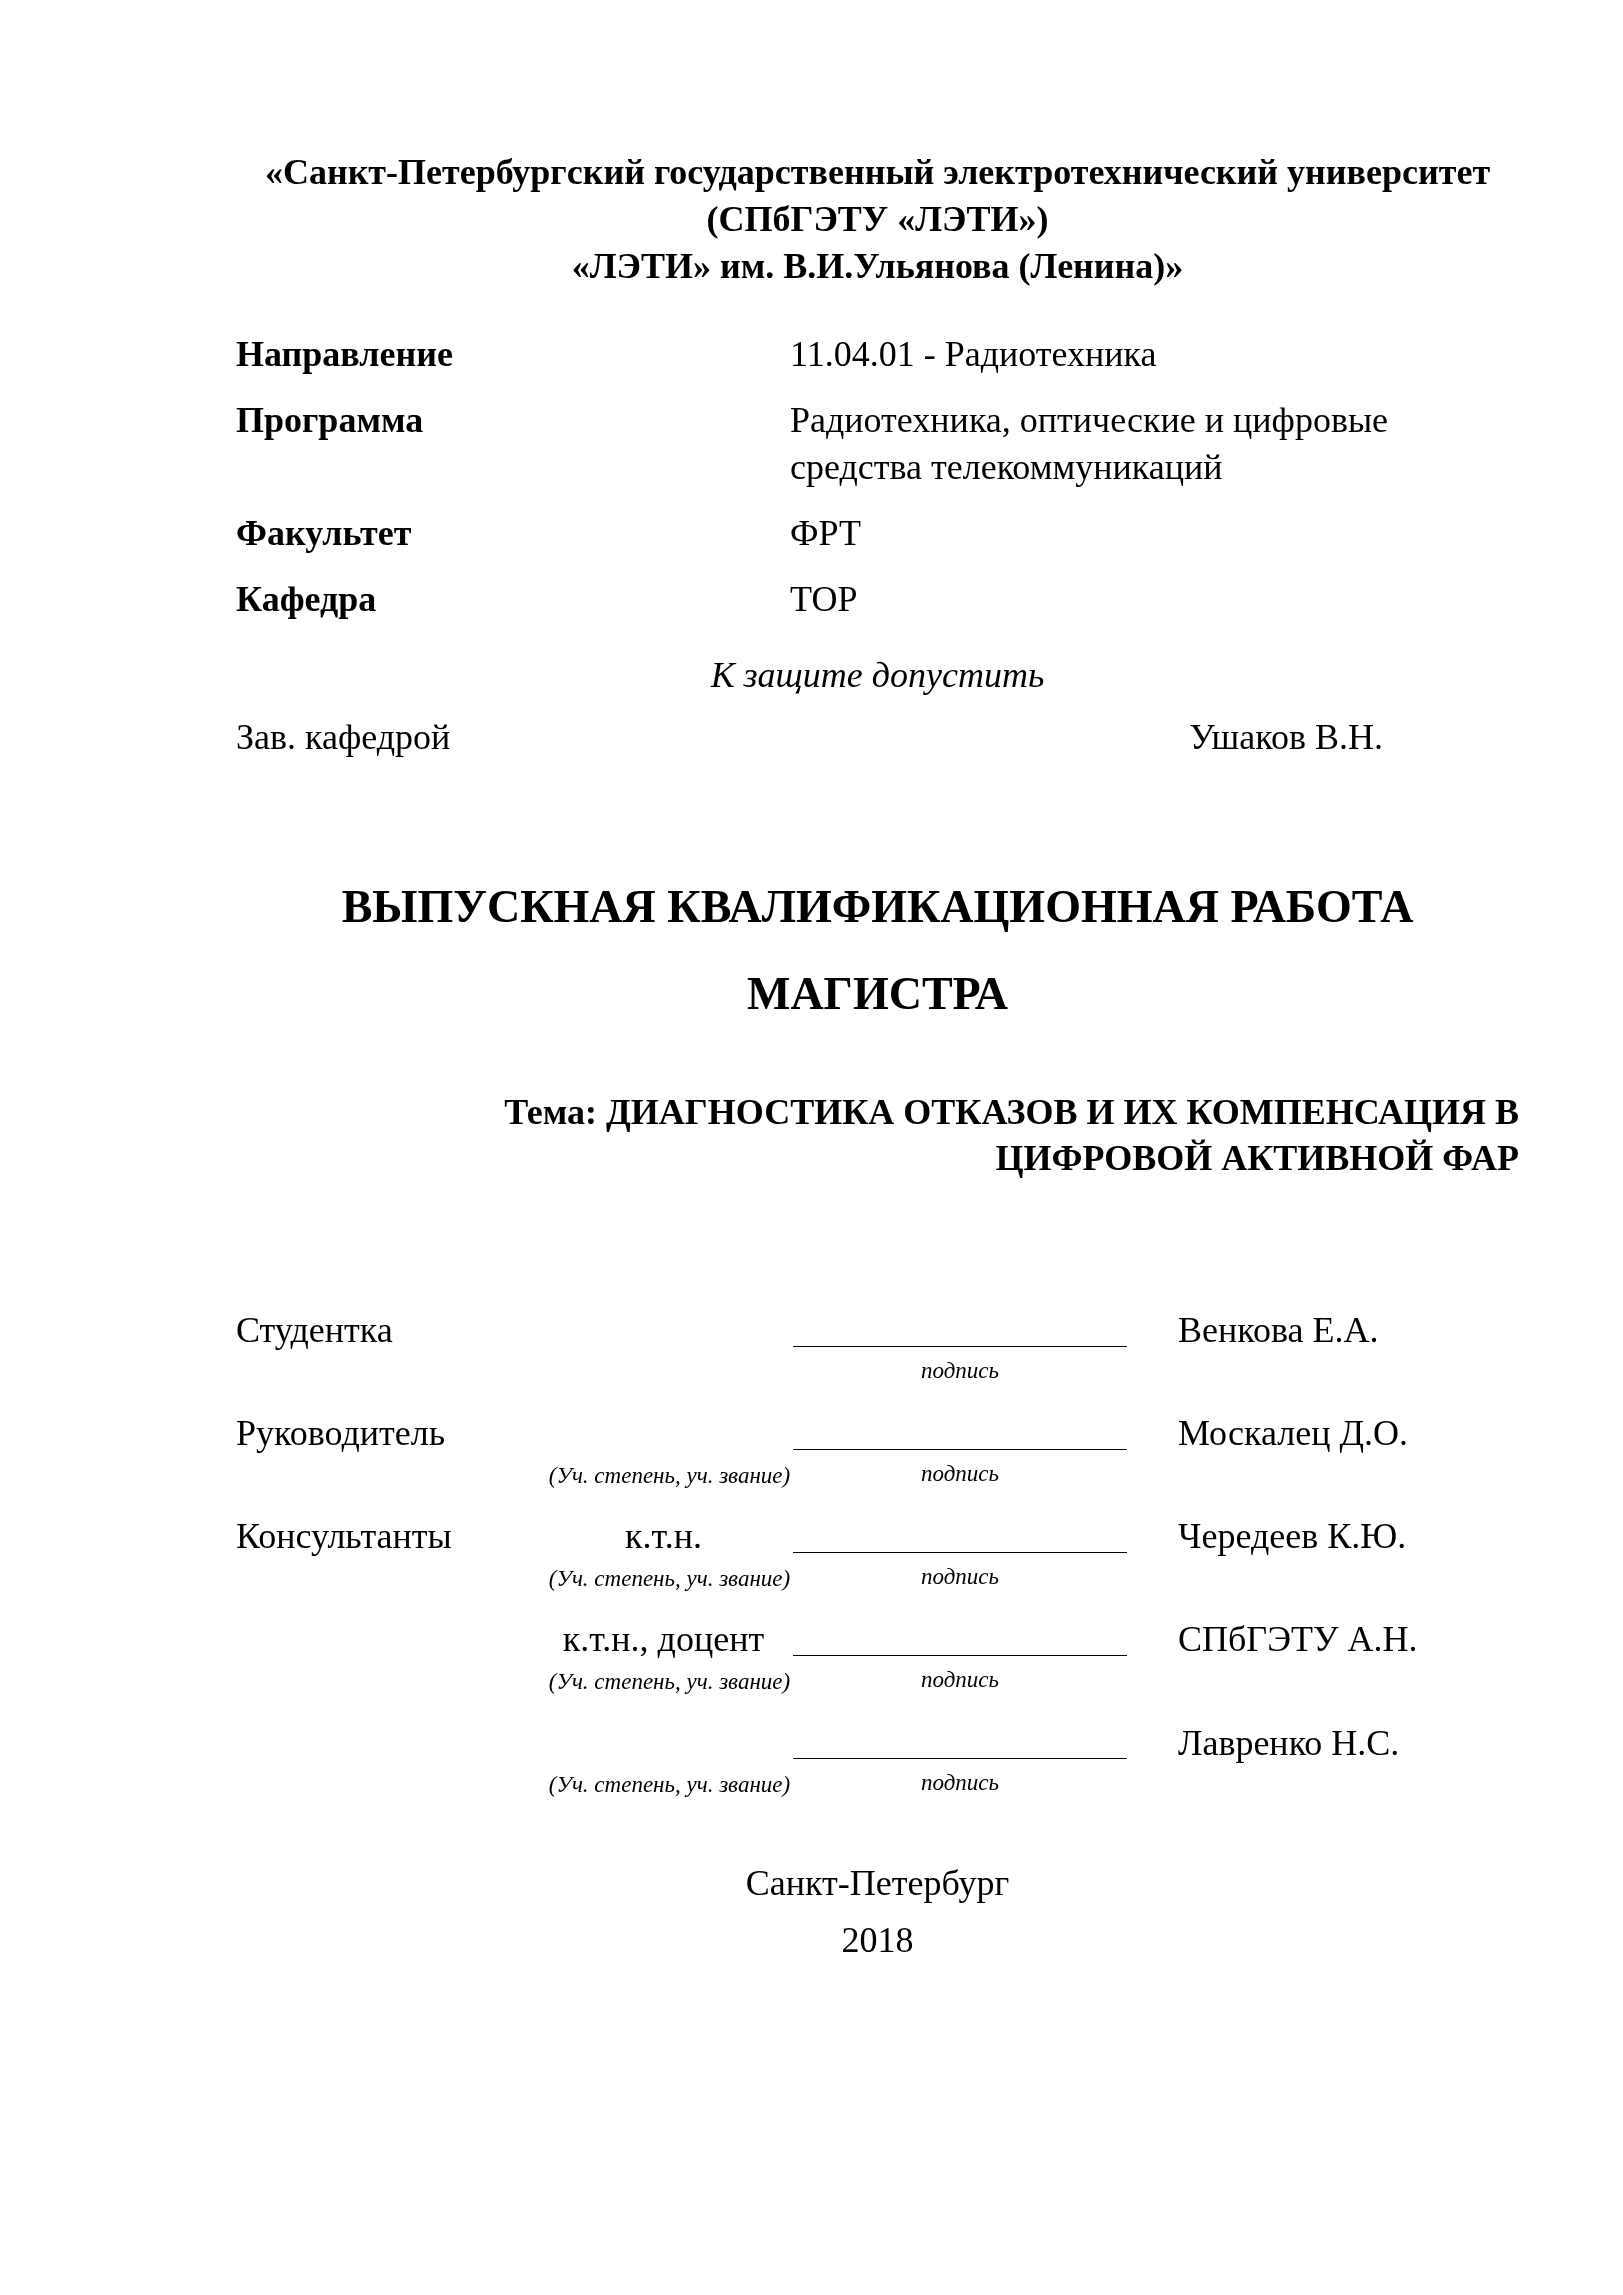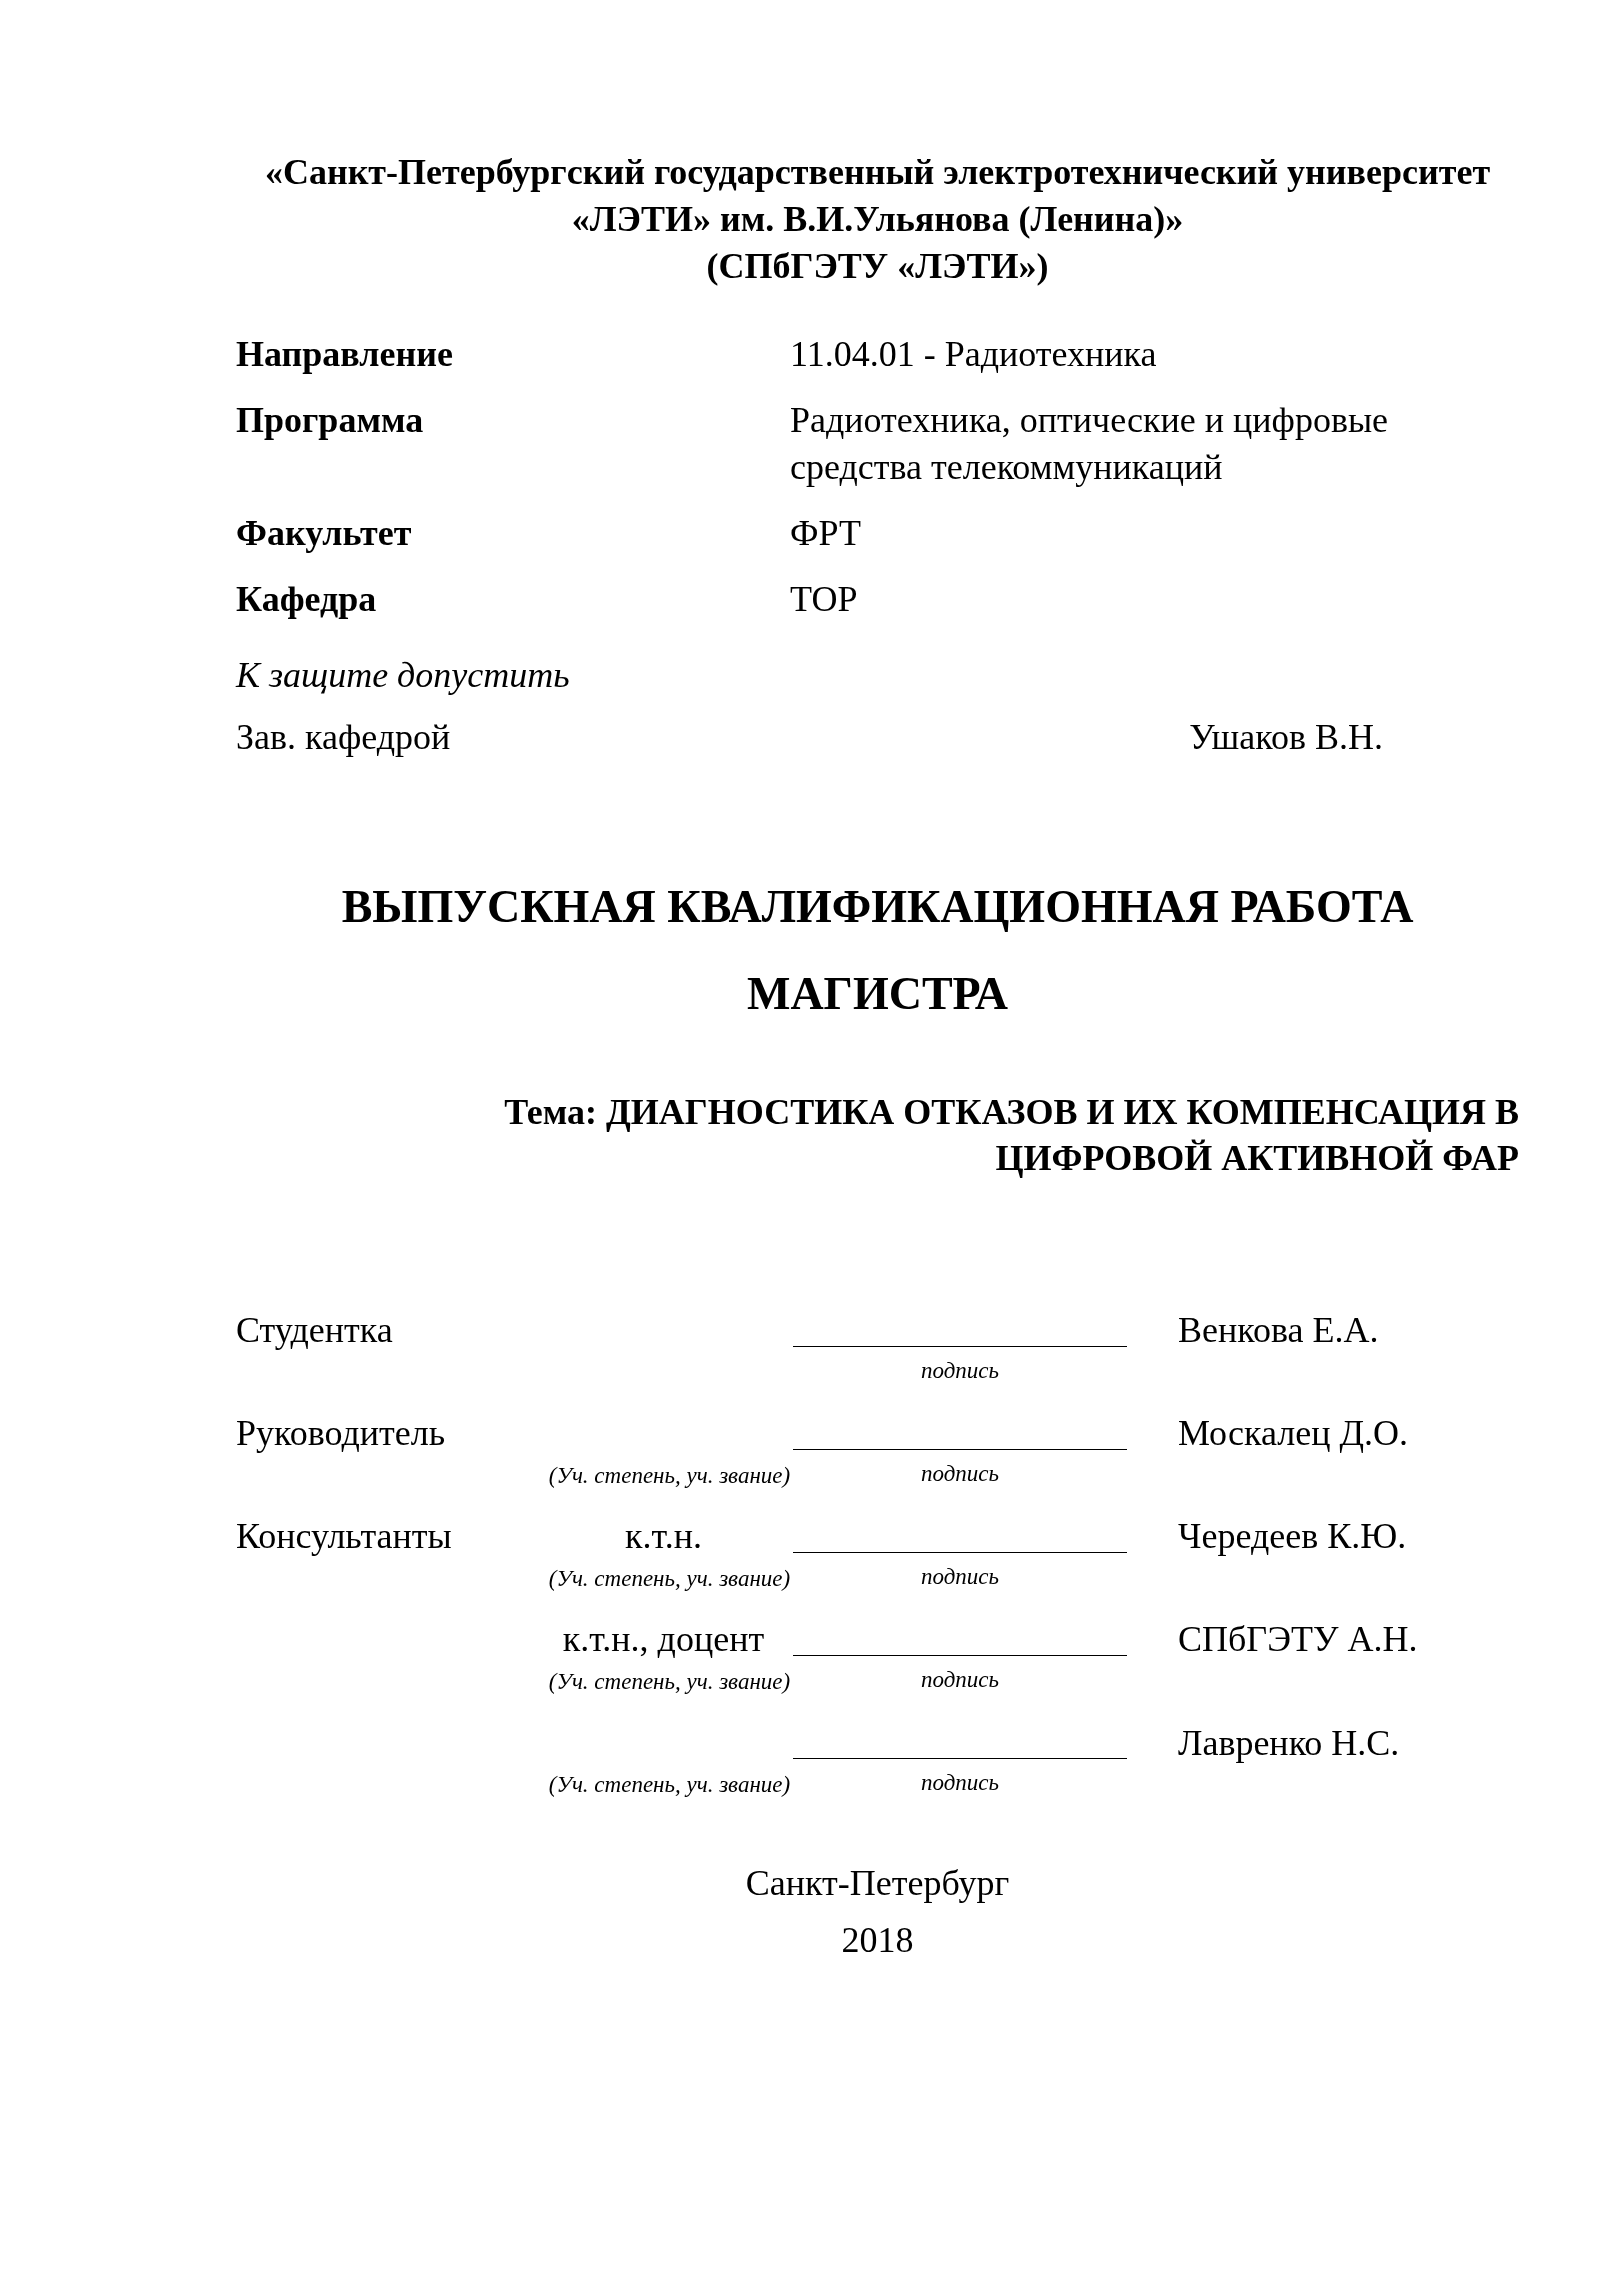--- a/index.html
+++ b/index.html
@@ -18,21 +18,21 @@
   .doc-header { text-align:center; font-weight:bold; line-height:47px; }
 
   
   .info-table { margin-top:41px; }
   .info-row { display:flex; margin-bottom:20.4px; }
   .info-row.extra-gap { margin-top:19px; }
   .info-label { width:554px; flex:none; font-weight:bold; }
   .info-value { max-width:716px; }
 
   
-  .admission { margin-top:29px; }
+  .admission { margin-top:29px;text-align:center; }
   .admission-statement { font-style:italic; margin-bottom:16.5px; }
   .admission-row { display:flex; justify-content:space-between; padding-right:136px; }
 
   
   .main-title { margin-top:118px; text-align:center; font-weight:bold; font-size:46px; line-height:57px; }
   .main-title .title-line1 { margin-bottom:30px; }
 
   
   .topic { margin-top:67px; text-align:right; font-weight:bold; line-height:46px; }
 
@@ -65,22 +65,22 @@
   .footer-city { margin-bottom:11px; }
 </style>
 </head>
 <body>
 
 <div class="page">
   <div class="content">
 
     <div class="doc-header">
       <div>«Санкт-Петербургский государственный электротехнический университет</div>
+      <div>(СПбГЭТУ «ЛЭТИ»)</div>
       <div>«ЛЭТИ» им. В.И.Ульянова (Ленина)»</div>
-      <div>(СПбГЭТУ «ЛЭТИ»)</div>
     </div>
 
     <div class="info-table">
       <div class="info-row">
         <div class="info-label">Направление</div>
         <div class="info-value">11.04.01 - Радиотехника</div>
       </div>
       <div class="info-row">
         <div class="info-label">Программа</div>
         <div class="info-value">Радиотехника, оптические и цифровые средства телекоммуникаций</div>

